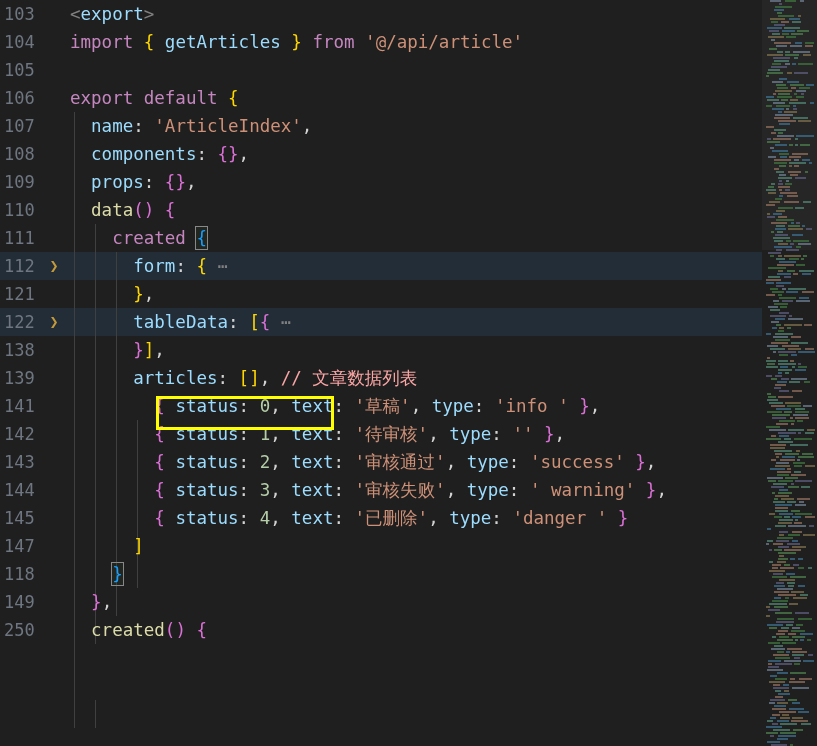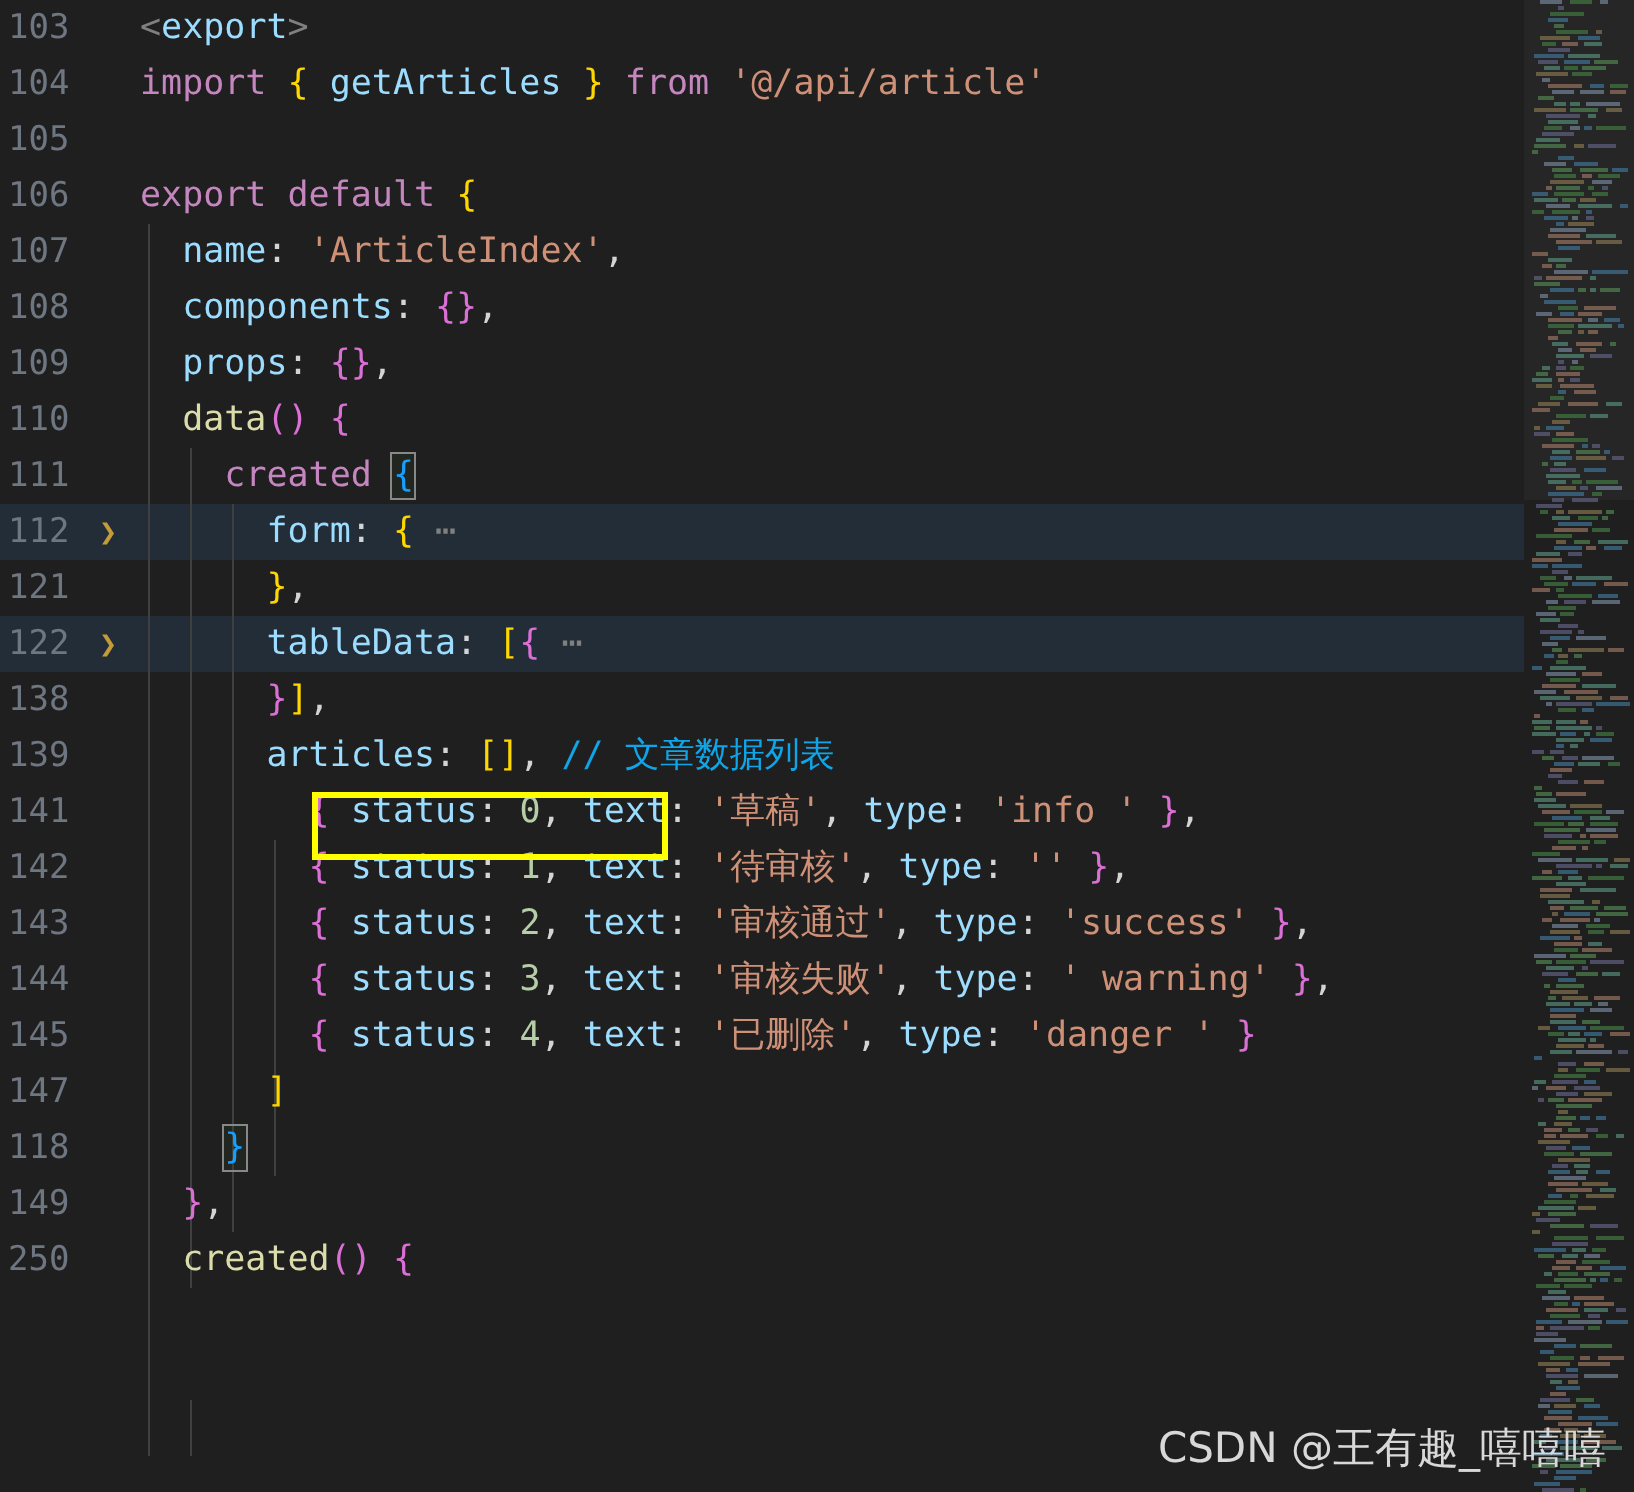--- a/index.html
+++ b/index.html
@@ -71,21 +71,21 @@
 
   
   .tag      { color:#808080; }
   .tagname  { color:#9cdcfe; }
   .kw       { color:#c586c0; }
   .kw2      { color:#569cd6; }
   .prop     { color:#9cdcfe; }
   .fn       { color:#dcdcaa; }
   .str      { color:#ce9178; }
   .num      { color:#b5cea8; }
-  .cmt      { color:#0ea5e9; }
+  .cmt      { color:#fca5a5; }
   .p-yellow { color:#ffd700; }
   .p-pink   { color:#da70d6; }
   .p-blue   { color:#179fff; }
   .plain    { color:#d4d4d4; }
   .dots     { color:#808080; }
 
   
   .bmatch {
     outline: 1px solid #888888;
     background: rgba(40,60,40,0.25);
@@ -693,14 +693,13 @@
       <div class="mm-line" style="left: 4px; top: 732px; width: 12px; background: rgb(74, 122, 74);"></div>
       <div class="mm-line" style="left: 18px; top: 732px; width: 16px; background: rgb(74, 122, 74);"></div>
       <div class="mm-line" style="left: 8px; top: 735px; width: 4px; background: rgb(90, 90, 122);"></div>
       <div class="mm-line" style="left: 16px; top: 735px; width: 18px; background: rgb(61, 106, 138);"></div>
       <div class="mm-line" style="left: 15px; top: 738px; width: 11px; background: rgb(61, 106, 138);"></div>
       <div class="mm-line" style="left: 5px; top: 741px; width: 13px; background: rgb(61, 106, 138);"></div>
       <div class="mm-line" style="left: 9px; top: 744px; width: 16px; background: rgb(90, 90, 122);"></div>
       <div class="mm-line" style="left: 28px; top: 744px; width: 3px; background: rgb(63, 111, 63);"></div>
     </div>
 
-  <div id="watermark">CSDN @王有趣_嘻嘻嘻</div>
 </div>
 
 </body></html>

